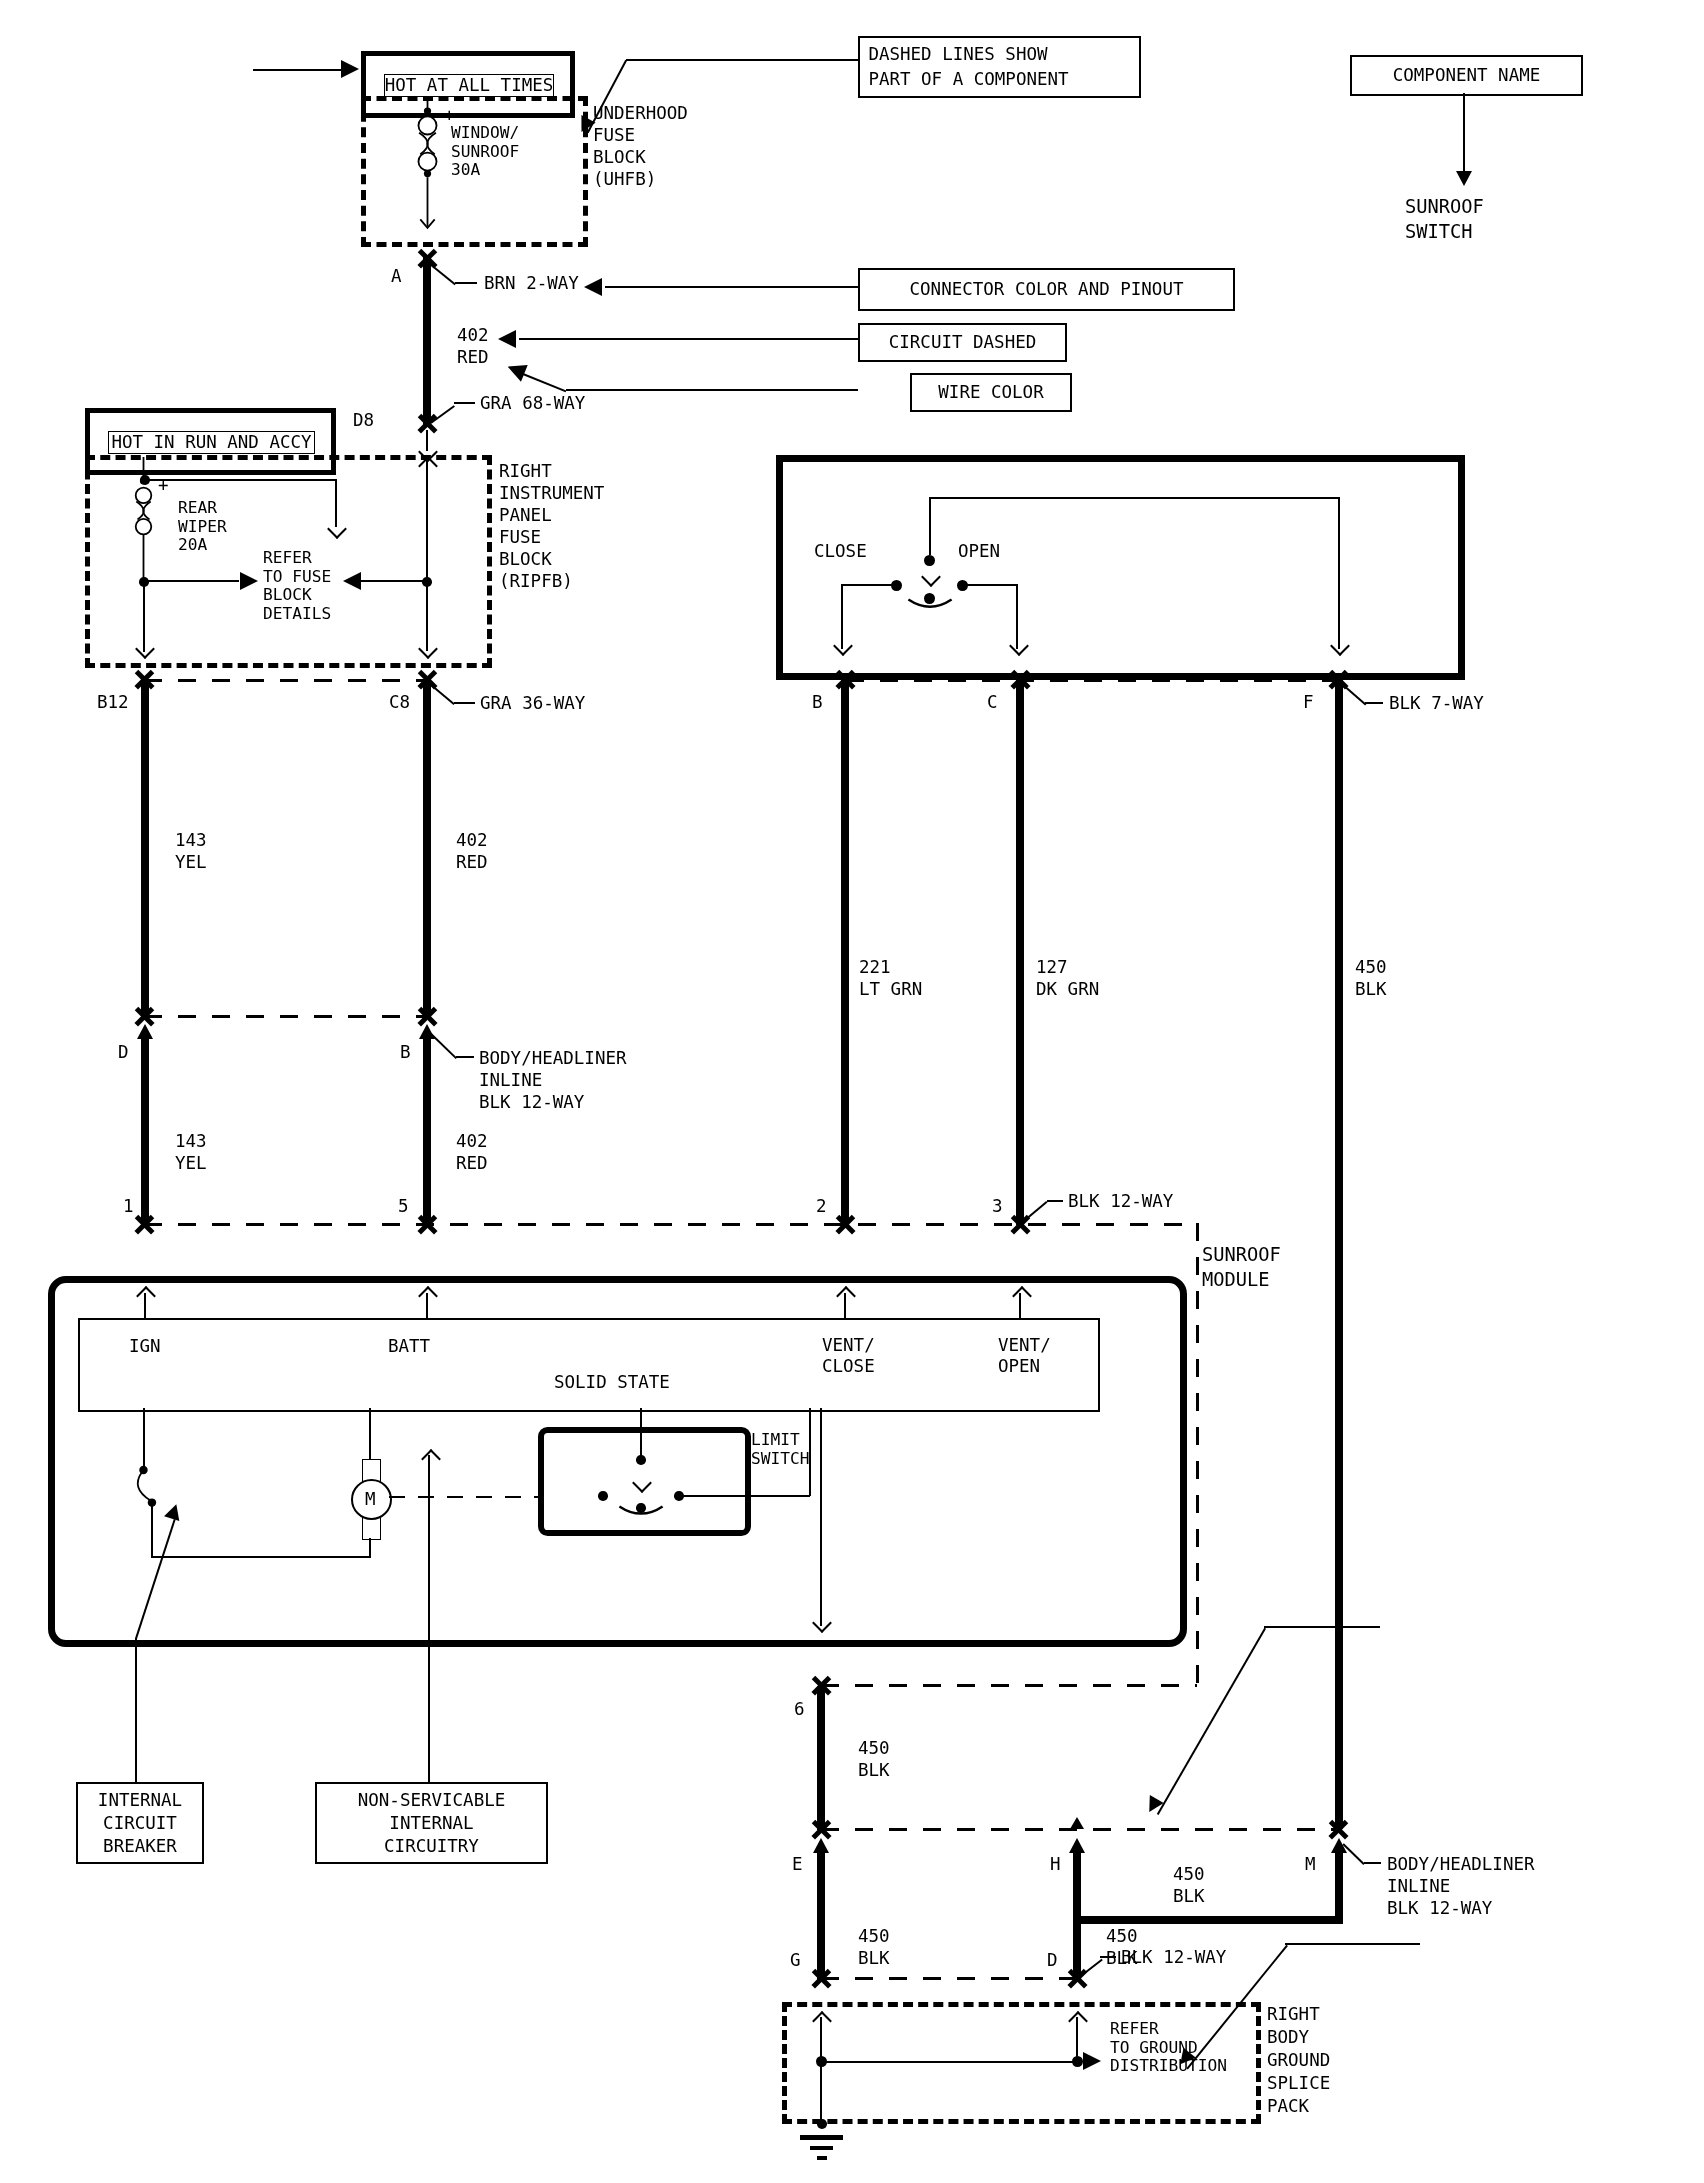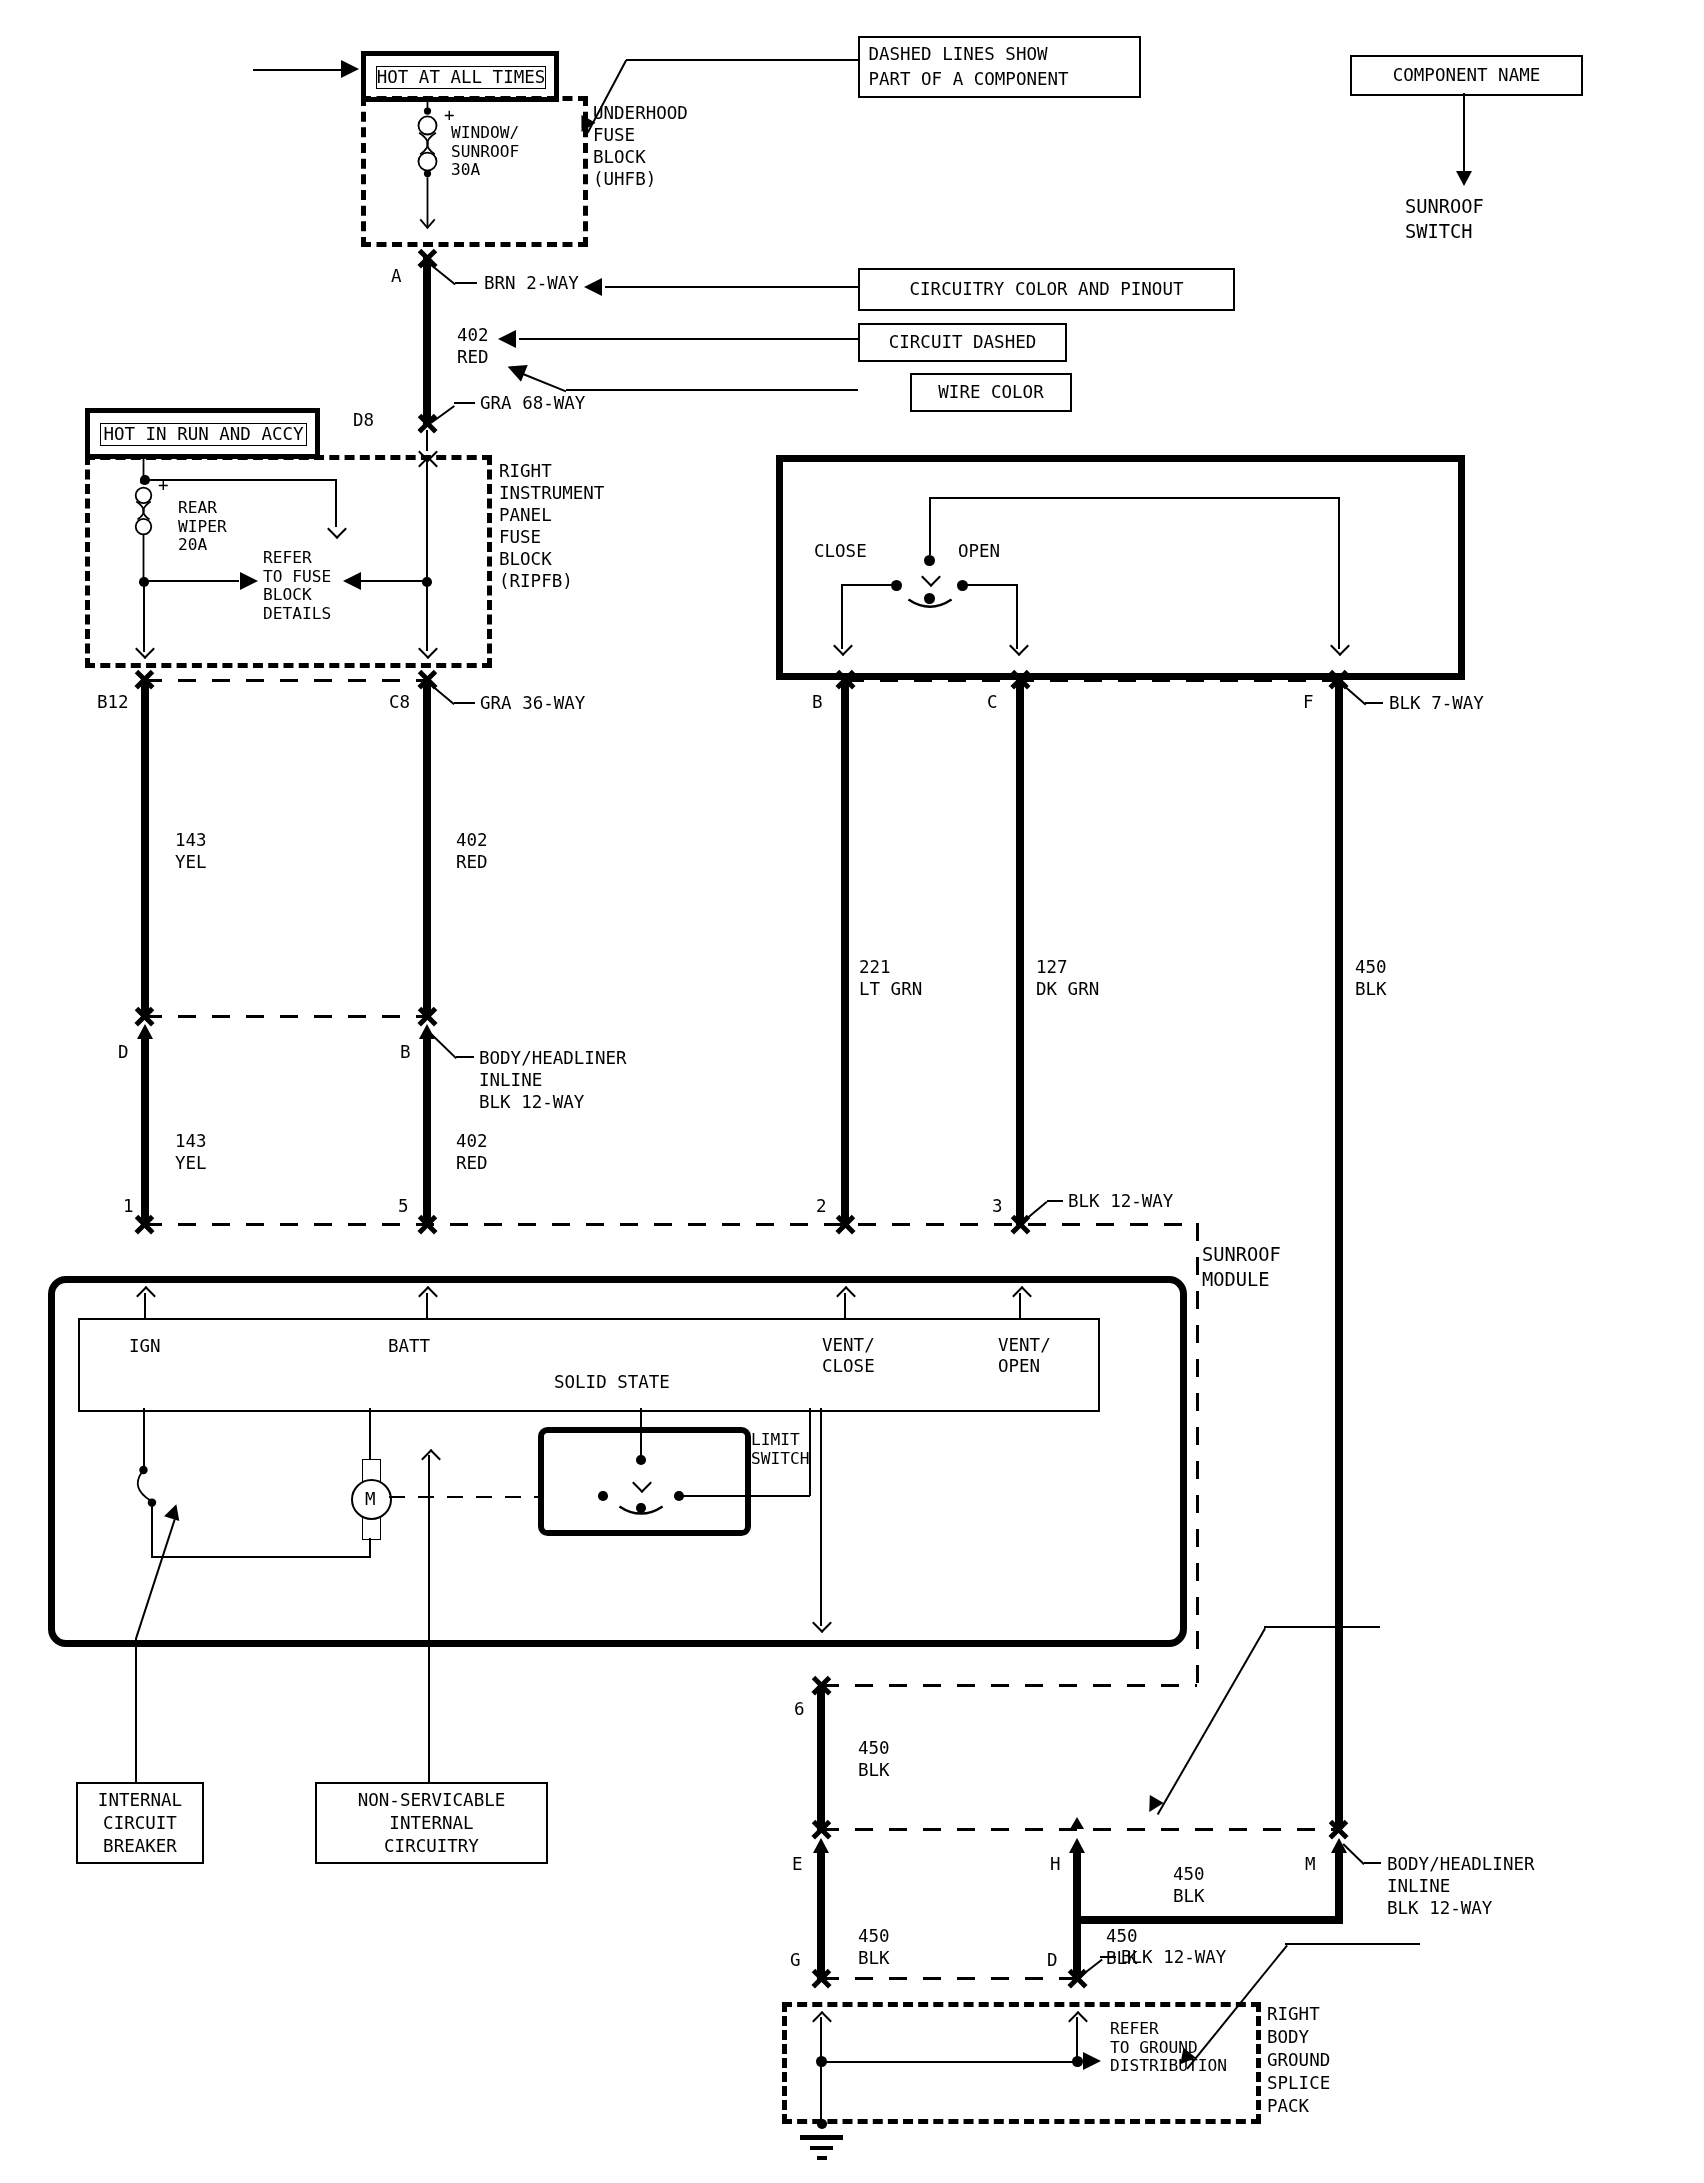--- a/index.html
+++ b/index.html
@@ -4,21 +4,21 @@
 <style>
   html,body{margin:0;padding:0;background:#fff}
   .canvas{position:relative;width:1705px;height:2183px;background:#ffffff;
           font-family:"DejaVu Sans Mono",monospace;color:#000;overflow:hidden}
   .lbl{position:absolute;font-size:17.5px;line-height:22px;white-space:pre-line}
   .lbl-sm{position:absolute;font-size:16.2px;line-height:18.7px;white-space:pre-line}
   .bx{position:absolute;border:2.4px solid #000;background:#fff;display:flex;
       align-items:center;justify-content:center;text-align:center;
       font-size:17.5px;line-height:25px;white-space:pre-line}
   .bx.left{justify-content:flex-start;text-align:left;padding-left:8.4px}
-  .dbl{position:absolute;border:5.4px solid #000;background:#fff;padding:10px}
+  .dbl{position:absolute;border:5.4px solid #000;background:#fff;padding:18px}
   .dbl .in{width:100%;height:100%;border:1.8px solid #000;display:flex;
            align-items:center;justify-content:center;font-size:17.5px;white-space:pre}
   .dashbx{position:absolute;border:5.4px dashed #000;background:transparent}
   .w{position:absolute;background:#000}
   .dsh-h{position:absolute;height:3px;background:repeating-linear-gradient(90deg,#000 0 18px,transparent 18px 34px)}
   .dsh-v{position:absolute;width:3px;background:repeating-linear-gradient(180deg,#000 0 18px,transparent 18px 34px)}
   .rl{position:absolute;height:2.4px;background:#000;transform-origin:0 50%}
   .xh{position:absolute;width:19px;height:19px}
   .xh i{position:absolute;left:-1.8px;top:7.2px;width:23px;height:5.4px;background:#000;display:block}
   .xh i.a{transform:rotate(45deg)} .xh i.b{transform:rotate(-45deg)}
@@ -84,21 +84,21 @@
   <span class="lbl" style="left:353px;top:409px">D8</span>
   <div class="rl" style="left:431px;top:264px;width:31px;transform:rotate(39deg)"></div>
   <div class="w" style="left:455px;top:282px;width:21.7px;height:1.8px"></div>
   <span class="lbl" style="left:484px;top:272px">BRN 2-WAY</span>
   <div class="lbl" style="left:457px;top:324px">402
 RED</div>
   <div class="rl" style="left:431px;top:422px;width:29px;transform:rotate(-36deg)"></div>
   <div class="w" style="left:454px;top:402px;width:20.5px;height:1.8px"></div>
   <span class="lbl" style="left:480px;top:392px">GRA 68-WAY</span>
 
-  <div class="bx" style="left:858px;top:268px;width:373px;height:39px"><span>CIRCUITRY COLOR AND PINOUT</span></div>
+  <div class="bx" style="left:858px;top:268px;width:373px;height:39px"><span>CONNECTOR COLOR AND PINOUT</span></div>
   <div class="w" style="left:605px;top:286px;width:253px;height:2.4px"></div>
   <div class="tri l" style="left:584px;top:278px"></div>
 
   <div class="bx" style="left:858px;top:323px;width:205px;height:35px"><span>CIRCUIT DASHED</span></div>
   <div class="w" style="left:519px;top:338px;width:339px;height:2.4px"></div>
   <div class="tri l" style="left:498px;top:330px"></div>
 
   <div class="bx" style="left:910px;top:373px;width:158px;height:35px"><span>WIRE COLOR</span></div>
   <div class="w" style="left:566px;top:389px;width:292px;height:2.4px"></div>
   <div class="rl" style="left:566px;top:390px;width:51px;transform:rotate(202deg)"></div>

